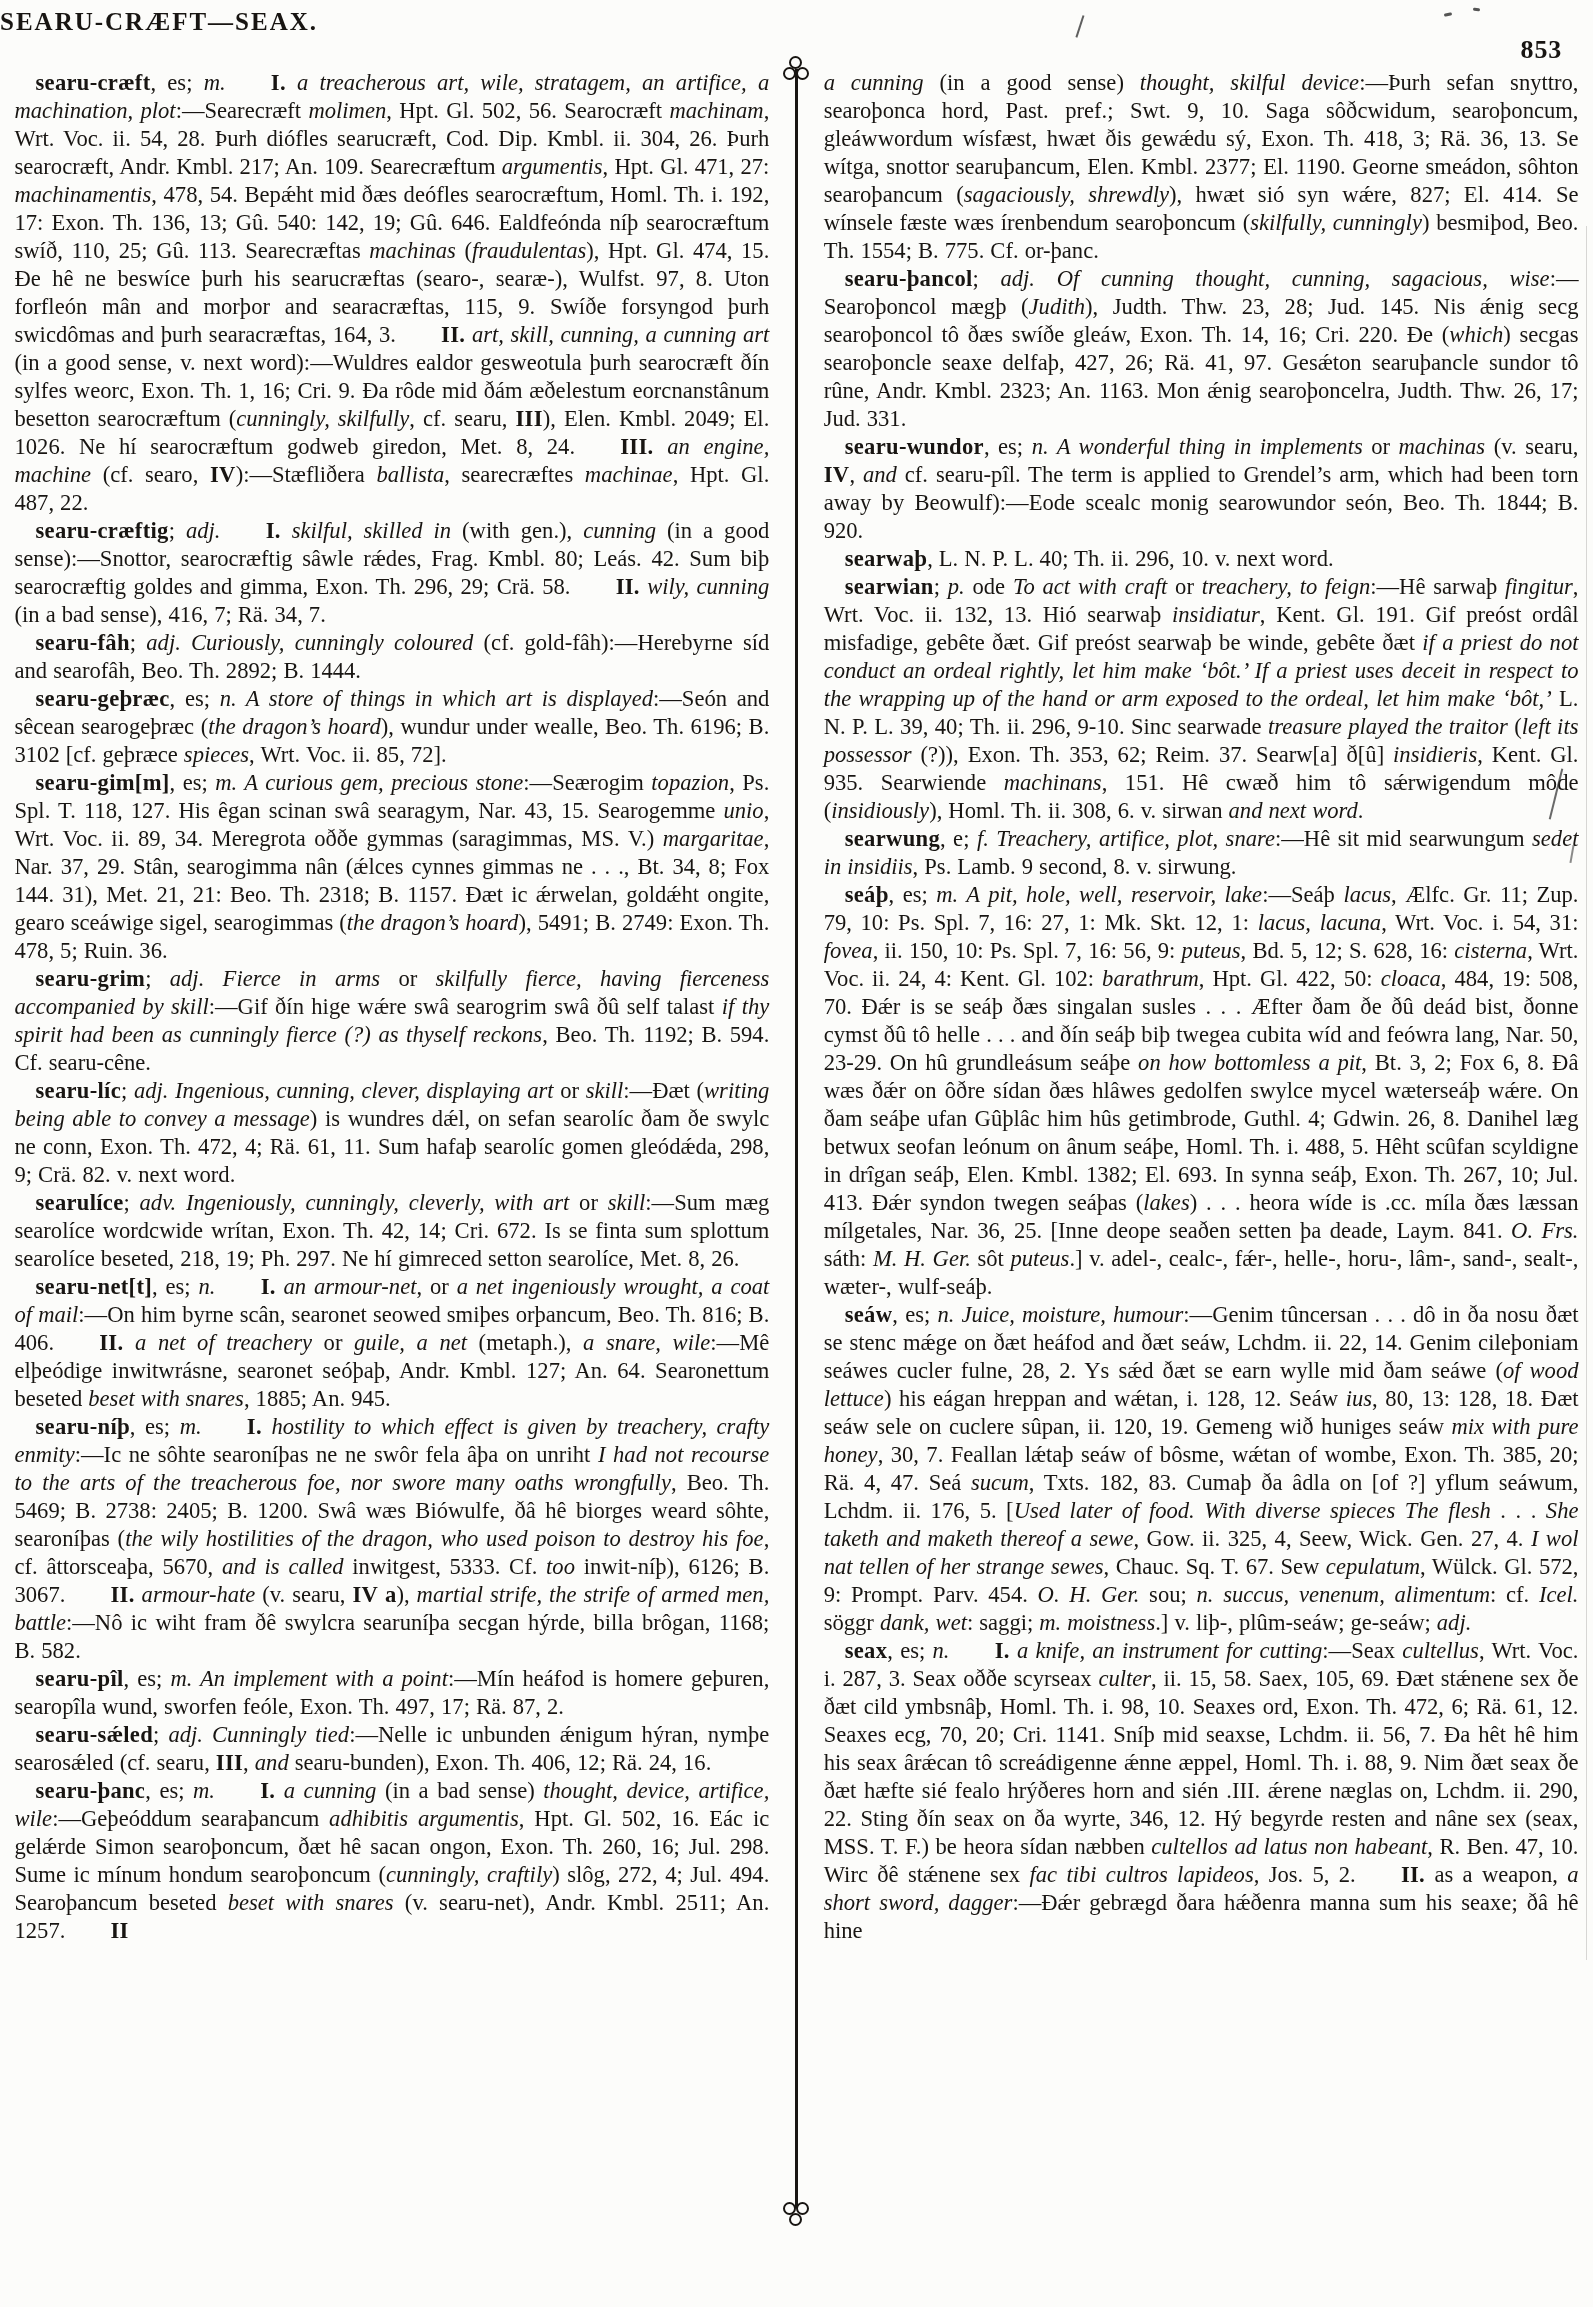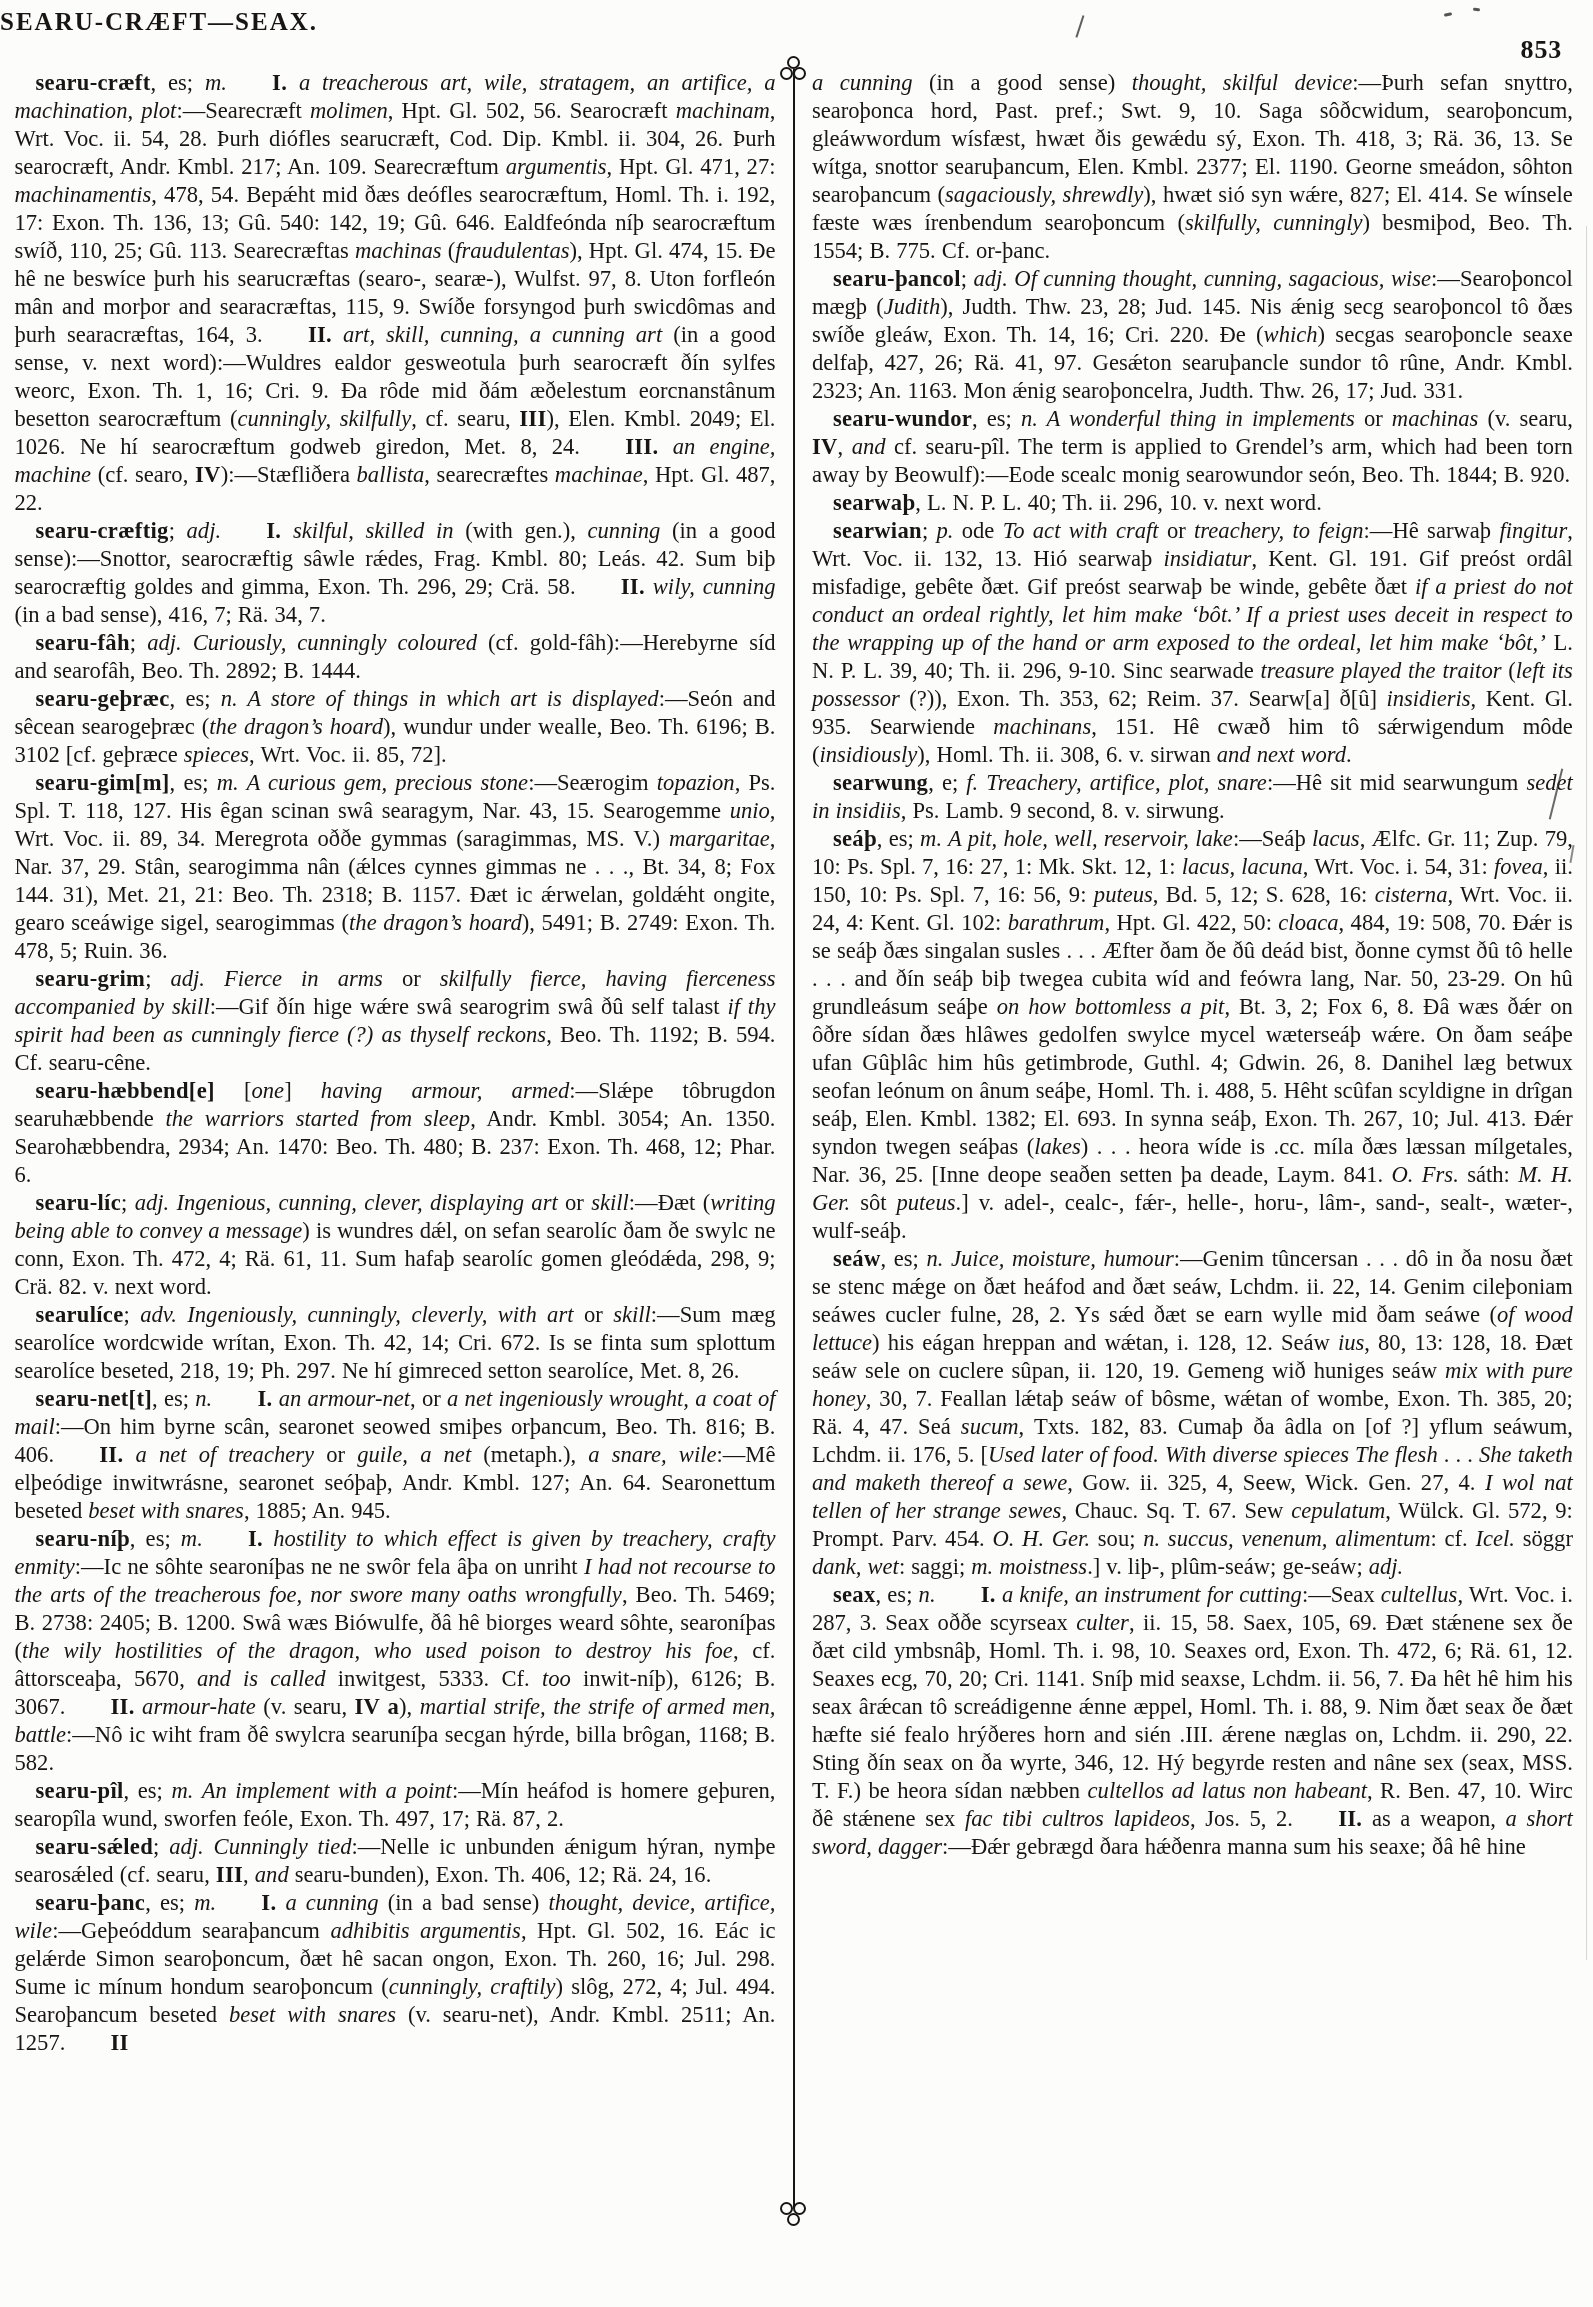--- a/index.html
+++ b/index.html
@@ -18,21 +18,21 @@
     white-space:nowrap;
   }
   .page-number {
     position:absolute; top:6.5px; right:31px;
     font-size:26px; font-weight:bold; letter-spacing:0.8px;margin-top:28px;
   }
 
   
   .columns {
     position:absolute; top:69px; left:14.5px; width:1564px;
-    display:flex; align-items:flex-start;
+    display:flex; align-items:flex-start;gap:9px;
   }
   .col { width:761px; }
   .entry {
     margin:0; font-size:22.6px; line-height:28px;
     text-align:justify; text-indent:21px; hyphens:none;
     word-spacing:0.4px;
   }
   .entry.continuation { text-indent:0; }
   .entry b { font-weight:bold; letter-spacing:0.3px; }
   .entry i { font-style:italic; }
@@ -75,21 +75,20 @@
   <div class="page-number">853</div>
 
   <div class="columns">
     <div class="col">
         <p class="entry"><b>searu-cræft</b>, es; <i>m.</i>  <b>I.</b> <i>a treacherous art, wile, stratagem, an artifice, a machination, plot</i>:—Searecræft <i>molimen</i>, Hpt. Gl. 502, 56. Searocræft <i>machinam</i>, Wrt. Voc. ii. 54, 28. Þurh diófles searucræft, Cod. Dip. Kmbl. ii. 304, 26. Þurh searocræft, Andr. Kmbl. 217; An. 109. Searecræftum <i>argumentis</i>, Hpt. Gl. 471, 27: <i>machinamentis</i>, 478, 54. Bepǽht mid ðæs deófles searocræftum, Homl. Th. i. 192, 17: Exon. Th. 136, 13; Gû. 540: 142, 19; Gû. 646. Ealdfeónda níþ searocræftum swíð, 110, 25; Gû. 113. Searecræftas <i>machinas</i> (<i>fraudulentas</i>), Hpt. Gl. 474, 15. Ðe hê ne beswíce þurh his searucræftas (searo-, searæ-), Wulfst. 97, 8. Uton forfleón mân and morþor and searacræftas, 115, 9. Swíðe forsyngod þurh swicdômas and þurh searacræftas, 164, 3.  <b>II.</b> <i>art, skill, cunning, a cunning art</i> (in a good sense, v. next word):—Wuldres ealdor gesweotula þurh searocræft ðín sylfes weorc, Exon. Th. 1, 16; Cri. 9. Ða rôde mid ðám æðelestum eorcnanstânum besetton searocræftum (<i>cunningly, skilfully</i>, cf. searu, <b>III</b>), Elen. Kmbl. 2049; El. 1026. Ne hí searocræftum godweb giredon, Met. 8, 24.  <b>III.</b> <i>an engine, machine</i> (cf. searo, <b>IV</b>):—Stæfliðera <i>ballista</i>, searecræftes <i>machinae</i>, Hpt. Gl. 487, 22.</p>
         <p class="entry"><b>searu-cræftig</b>; <i>adj.</i>  <b>I.</b> <i>skilful, skilled in</i> (with gen.), <i>cunning</i> (in a good sense):—Snottor, searocræftig sâwle rǽdes, Frag. Kmbl. 80; Leás. 42. Sum biþ searocræftig goldes and gimma, Exon. Th. 296, 29; Crä. 58.  <b>II.</b> <i>wily, cunning</i> (in a bad sense), 416, 7; Rä. 34, 7.</p>
         <p class="entry"><b>searu-fâh</b>; <i>adj. Curiously, cunningly coloured</i> (cf. gold-fâh):—Herebyrne síd and searofâh, Beo. Th. 2892; B. 1444.</p>
         <p class="entry"><b>searu-geþræc</b>, es; <i>n. A store of things in which art is displayed</i>:—Seón and sêcean searogeþræc (<i>the dragon’s hoard</i>), wundur under wealle, Beo. Th. 6196; B. 3102 [cf. geþræce <i>spieces</i>, Wrt. Voc. ii. 85, 72].</p>
         <p class="entry"><b>searu-gim[m]</b>, es; <i>m. A curious gem, precious stone</i>:—Seærogim <i>topazion</i>, Ps. Spl. T. 118, 127. His êgan scinan swâ searagym, Nar. 43, 15. Searogemme <i>unio</i>, Wrt. Voc. ii. 89, 34. Meregrota oððe gymmas (saragimmas, MS. V.) <i>margaritae</i>, Nar. 37, 29. Stân, searogimma nân (ǽlces cynnes gimmas ne . . ., Bt. 34, 8; Fox 144. 31), Met. 21, 21: Beo. Th. 2318; B. 1157. Ðæt ic ǽrwelan, goldǽht ongite, gearo sceáwige sigel, searogimmas (<i>the dragon’s hoard</i>), 5491; B. 2749: Exon. Th. 478, 5; Ruin. 36.</p>
         <p class="entry"><b>searu-grim</b>; <i>adj. Fierce in arms</i> or <i>skilfully fierce, having fierceness accompanied by skill</i>:—Gif ðín hige wǽre swâ searogrim swâ ðû self talast <i>if thy spirit had been as cunningly fierce (?) as thyself reckons</i>, Beo. Th. 1192; B. 594. Cf. searu-cêne.</p>
-        <p class="entry"><b>searu-hæbbend[e]</b> [<i>one</i>] <i>having armour, armed</i>:—Slǽpe tôbrugdon searuhæbbende <i>the warriors started from sleep</i>, Andr. Kmbl. 3054; An. 1350. Searohæbbendra, 2934; An. 1470: Beo. Th. 480; B. 237: Exon. Th. 468, 12; Phar. 6.</p>
         <p class="entry"><b>searu-líc</b>; <i>adj. Ingenious, cunning, clever, displaying art</i> or <i>skill</i>:—Ðæt (<i>writing being able to convey a message</i>) is wundres dǽl, on sefan searolíc ðam ðe swylc ne conn, Exon. Th. 472, 4; Rä. 61, 11. Sum hafaþ searolíc gomen gleódǽda, 298, 9; Crä. 82. v. next word.</p>
         <p class="entry"><b>searulíce</b>; <i>adv. Ingeniously, cunningly, cleverly, with art</i> or <i>skill</i>:—Sum mæg searolíce wordcwide wrítan, Exon. Th. 42, 14; Cri. 672. Is se finta sum splottum searolíce beseted, 218, 19; Ph. 297. Ne hí gimreced setton searolíce, Met. 8, 26.</p>
         <p class="entry"><b>searu-net[t]</b>, es; <i>n.</i>  <b>I.</b> <i>an armour-net</i>, or <i>a net ingeniously wrought, a coat of mail</i>:—On him byrne scân, searonet seowed smiþes orþancum, Beo. Th. 816; B. 406.  <b>II.</b> <i>a net of treachery</i> or <i>guile, a net</i> (metaph.), <i>a snare, wile</i>:—Mê elþeódige inwitwrásne, searonet seóþaþ, Andr. Kmbl. 127; An. 64. Searonettum beseted <i>beset with snares</i>, 1885; An. 945.</p>
         <p class="entry"><b>searu-níþ</b>, es; <i>m.</i>  <b>I.</b> <i>hostility to which effect is given by treachery, crafty enmity</i>:—Ic ne sôhte searoníþas ne ne swôr fela âþa on unriht <i>I had not recourse to the arts of the treacherous foe, nor swore many oaths wrongfully</i>, Beo. Th. 5469; B. 2738: 2405; B. 1200. Swâ wæs Biówulfe, ðâ hê biorges weard sôhte, searoníþas (<i>the wily hostilities of the dragon, who used poison to destroy his foe</i>, cf. âttorsceaþa, 5670, <i>and is called</i> inwitgest, 5333. Cf. <i>too</i> inwit-níþ), 6126; B. 3067.  <b>II.</b> <i>armour-hate</i> (v. searu, <b>IV a</b>), <i>martial strife, the strife of armed men, battle</i>:—Nô ic wiht fram ðê swylcra searuníþa secgan hýrde, billa brôgan, 1168; B. 582.</p>
         <p class="entry"><b>searu-pîl</b>, es; <i>m. An implement with a point</i>:—Mín heáfod is homere geþuren, searopîla wund, sworfen feóle, Exon. Th. 497, 17; Rä. 87, 2.</p>
         <p class="entry"><b>searu-sǽled</b>; <i>adj. Cunningly tied</i>:—Nelle ic unbunden ǽnigum hýran, nymþe searosǽled (cf. searu, <b>III</b>, <i>and</i> searu-bunden), Exon. Th. 406, 12; Rä. 24, 16.</p>
         <p class="entry"><b>searu-þanc</b>, es; <i>m.</i>  <b>I.</b> <i>a cunning</i> (in a bad sense) <i>thought, device, artifice, wile</i>:—Geþeóddum searaþancum <i>adhibitis argumentis</i>, Hpt. Gl. 502, 16. Eác ic gelǽrde Simon searoþoncum, ðæt hê sacan ongon, Exon. Th. 260, 16; Jul. 298. Sume ic mínum hondum searoþoncum (<i>cunningly, craftily</i>) slôg, 272, 4; Jul. 494. Searoþancum beseted <i>beset with snares</i> (v. searu-net), Andr. Kmbl. 2511; An. 1257.  <b>II</b></p>
       </div>
 
     <div class="divider">

